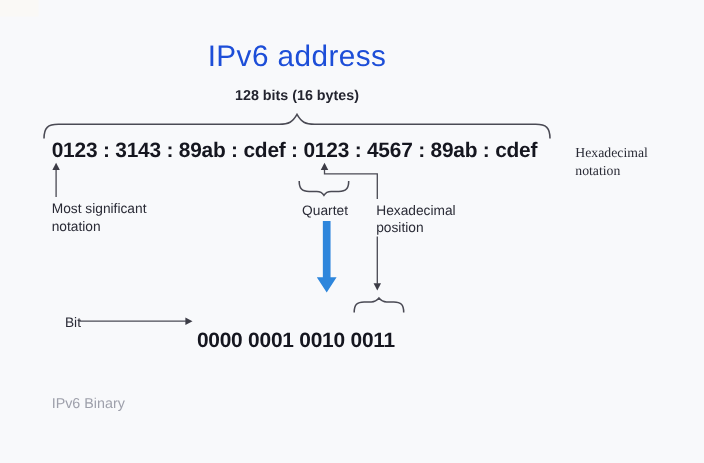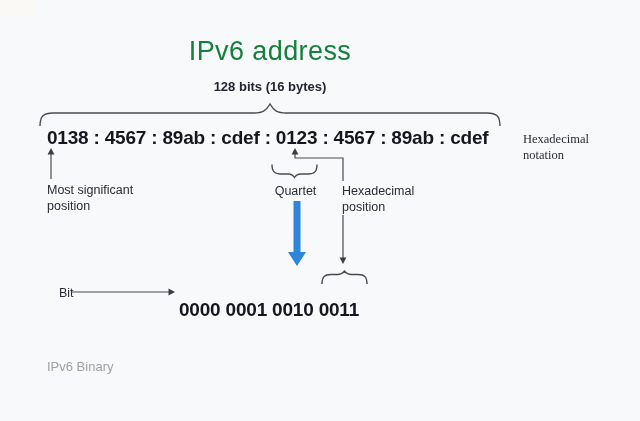--- a/index.html
+++ b/index.html
@@ -21,21 +21,21 @@
   .corner-artifact {
     left: 0; top: 0; width: 35px; height: 15px;
     background: #faf9f6;
   }
   .title {
     left: 0; top: 36px; width: 540px;
     text-align: center;
     font-size: 27px;
     font-weight: 500;
     letter-spacing: 0.4px;
-    color: #15803d;
+    color: #1d4ed8;
   }
   .subtitle {
     left: 0; top: 79px; width: 540px;
     text-align: center;
     font-size: 13px;
     font-weight: 700;
     color: #23242f;
   }
   .hex-address {
     left: 47px; top: 127px;
@@ -83,24 +83,24 @@
 </head>
 <body>
 
 <div id="canvas">
 
   <div class="abs corner-artifact"></div>
 
   <div class="abs title">IPv6 address</div>
   <div class="abs subtitle">128 bits (16 bytes)</div>
 
-  <div class="abs hex-address">0138 : 4567 : 89ab : cdef : 0123 : 4567 : 89ab : cdef</div>
+  <div class="abs hex-address">0123 : 3143 : 89ab : cdef : 0123 : 4567 : 89ab : cdef</div>
   <div class="abs side-label label-hex-notation">Hexadecimal notation</div>
 
-  <div class="abs side-label label-most-significant">Most significant position</div>
+  <div class="abs side-label label-most-significant">Most significant notation</div>
   <div class="abs side-label label-hex-position">Hexadecimal position</div>
   <div class="abs side-label label-quartet">Quartet</div>
 
   <div class="abs side-label label-bit">Bit</div>
   <div class="abs binary-value">0000 0001 0010 0011</div>
 
   <div class="abs footer-caption">IPv6 Binary</div>
 
   <svg class="overlay" viewBox="0 0 640 421">
 

